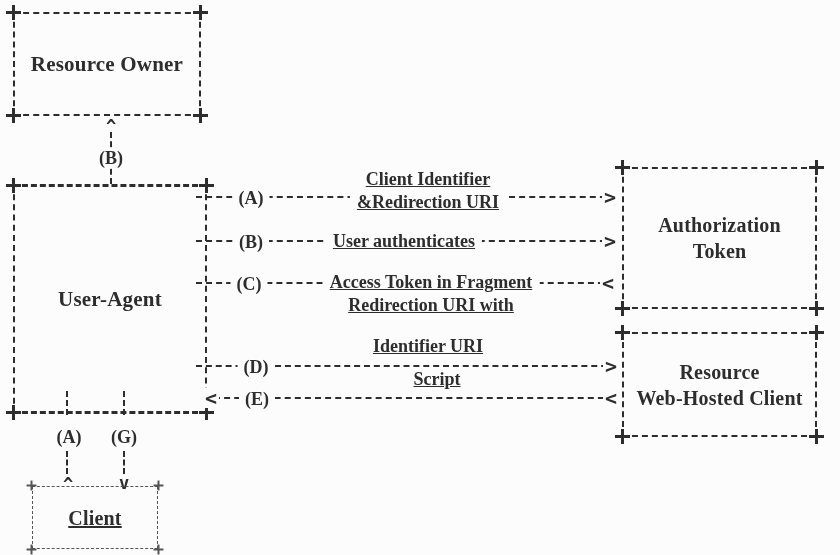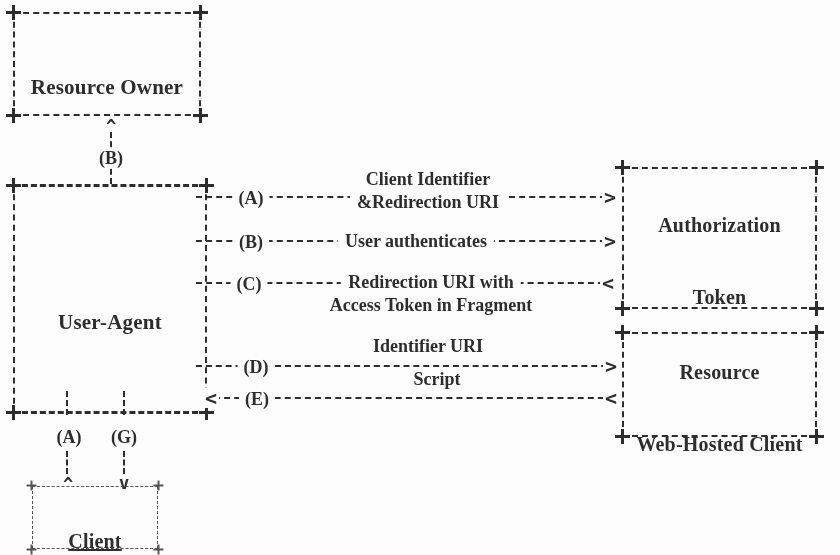--- a/index.html
+++ b/index.html
@@ -7,42 +7,42 @@
   body {
     font-family:"Liberation Serif","DejaVu Serif",serif;
     font-weight:bold; color:var(--ink); background:var(--bg);
   }
   .canvas { position:relative; width:840px; height:555px; background:var(--bg); overflow:hidden; }
 
   
   .box { position:absolute; border:2.5px dashed var(--ink);
          display:flex; flex-direction:column; align-items:center; justify-content:center;
          text-align:center; }
-  .box-title { font-size:21px; line-height:26px; letter-spacing:.2px;margin-top:46px; }
+  .box-title { font-size:21px; line-height:26px; letter-spacing:.2px; }
   .box-title.sm { font-size:20px;text-align:center; }
   .box.thin { border:1.5px dashed var(--muted); }
 
   
   .corner { position:absolute; width:15px; height:15px; pointer-events:none; }
   .corner::before { content:""; position:absolute; left:0; top:6px; width:15px; height:3px; background:var(--ink); }
   .corner::after  { content:""; position:absolute; left:6px; top:0; width:3px; height:15px; background:var(--ink); }
   .corner.tl { left:-9px; top:-9px; } .corner.tr { right:-9px; top:-9px; }
   .corner.bl { left:-9px; bottom:-9px; } .corner.br { right:-9px; bottom:-9px; }
   .corner.small { transform:scale(.66); }
   .corner.small::before, .corner.small::after { background:var(--muted); }
 
   
   .hline { position:absolute; height:0; border-top:2.5px dashed var(--ink); }
   .vline { position:absolute; width:0; border-left:2.5px dashed var(--ink); }
 
   
   .tag { position:absolute; transform:translate(-50%,-50%); background:var(--bg);
          padding:0 6px; font-size:18px; white-space:nowrap; }
   .msg { position:absolute; transform:translateX(-50%); font-size:18px; line-height:23px;
-         text-align:center; white-space:nowrap; }
+         text-align:center; white-space:nowrap;text-decoration:underline; }
   .msg-line { display:table; margin:0 auto; background:var(--bg); padding:0 7px; }
 
   .arrow { position:absolute; transform:translate(-50%,-50%); background:var(--bg);
            font-size:20px; line-height:1; padding:0 2px;
            font-family:"DejaVu Sans Mono","Liberation Mono",monospace; }
   .arrow.vert { font-size:17px; }
 </style>
 </head>
 <body>
 
@@ -89,30 +89,30 @@
   <div class="hline" style="left:196px; top:196px; width:420px;"></div>
   <span class="tag" style="left:251px; top:198px;">(A)</span>
   <div class="msg" style="left:428px; top:168px;">
     <span class="msg-line">Client Identifier</span>
     <span class="msg-line">&amp;Redirection URI</span>
   </div>
   <span class="arrow" style="left:610px; top:197px;">&gt;</span>
 
   <div class="hline" style="left:196px; top:240px; width:420px;"></div>
   <span class="tag" style="left:251px; top:242px;">(B)</span>
-  <div class="msg" style="left:416px; top:230px;">
+  <div class="msg" style="left:404px; top:230px;">
     <span class="msg-line">User authenticates</span>
   </div>
   <span class="arrow" style="left:610px; top:241px;">&gt;</span>
 
   <div class="hline" style="left:196px; top:282px; width:418px;"></div>
   <span class="tag" style="left:249px; top:284px;">(C)</span>
   <div class="msg" style="left:431px; top:271px;">
+    <span class="msg-line">Access Token in Fragment</span>
     <span class="msg-line">Redirection URI with</span>
-    <span class="msg-line">Access Token in Fragment</span>
   </div>
   <span class="arrow" style="left:608px; top:283px;">&lt;</span>
 
   <div class="hline" style="left:196px; top:365px; width:421px;"></div>
   <span class="tag" style="left:256px; top:367px;">(D)</span>
   <div class="msg" style="left:428px; top:335px;">
     <span class="msg-line">Identifier URI</span>
   </div>
   <span class="arrow" style="left:611px; top:366px;">&gt;</span>
 

